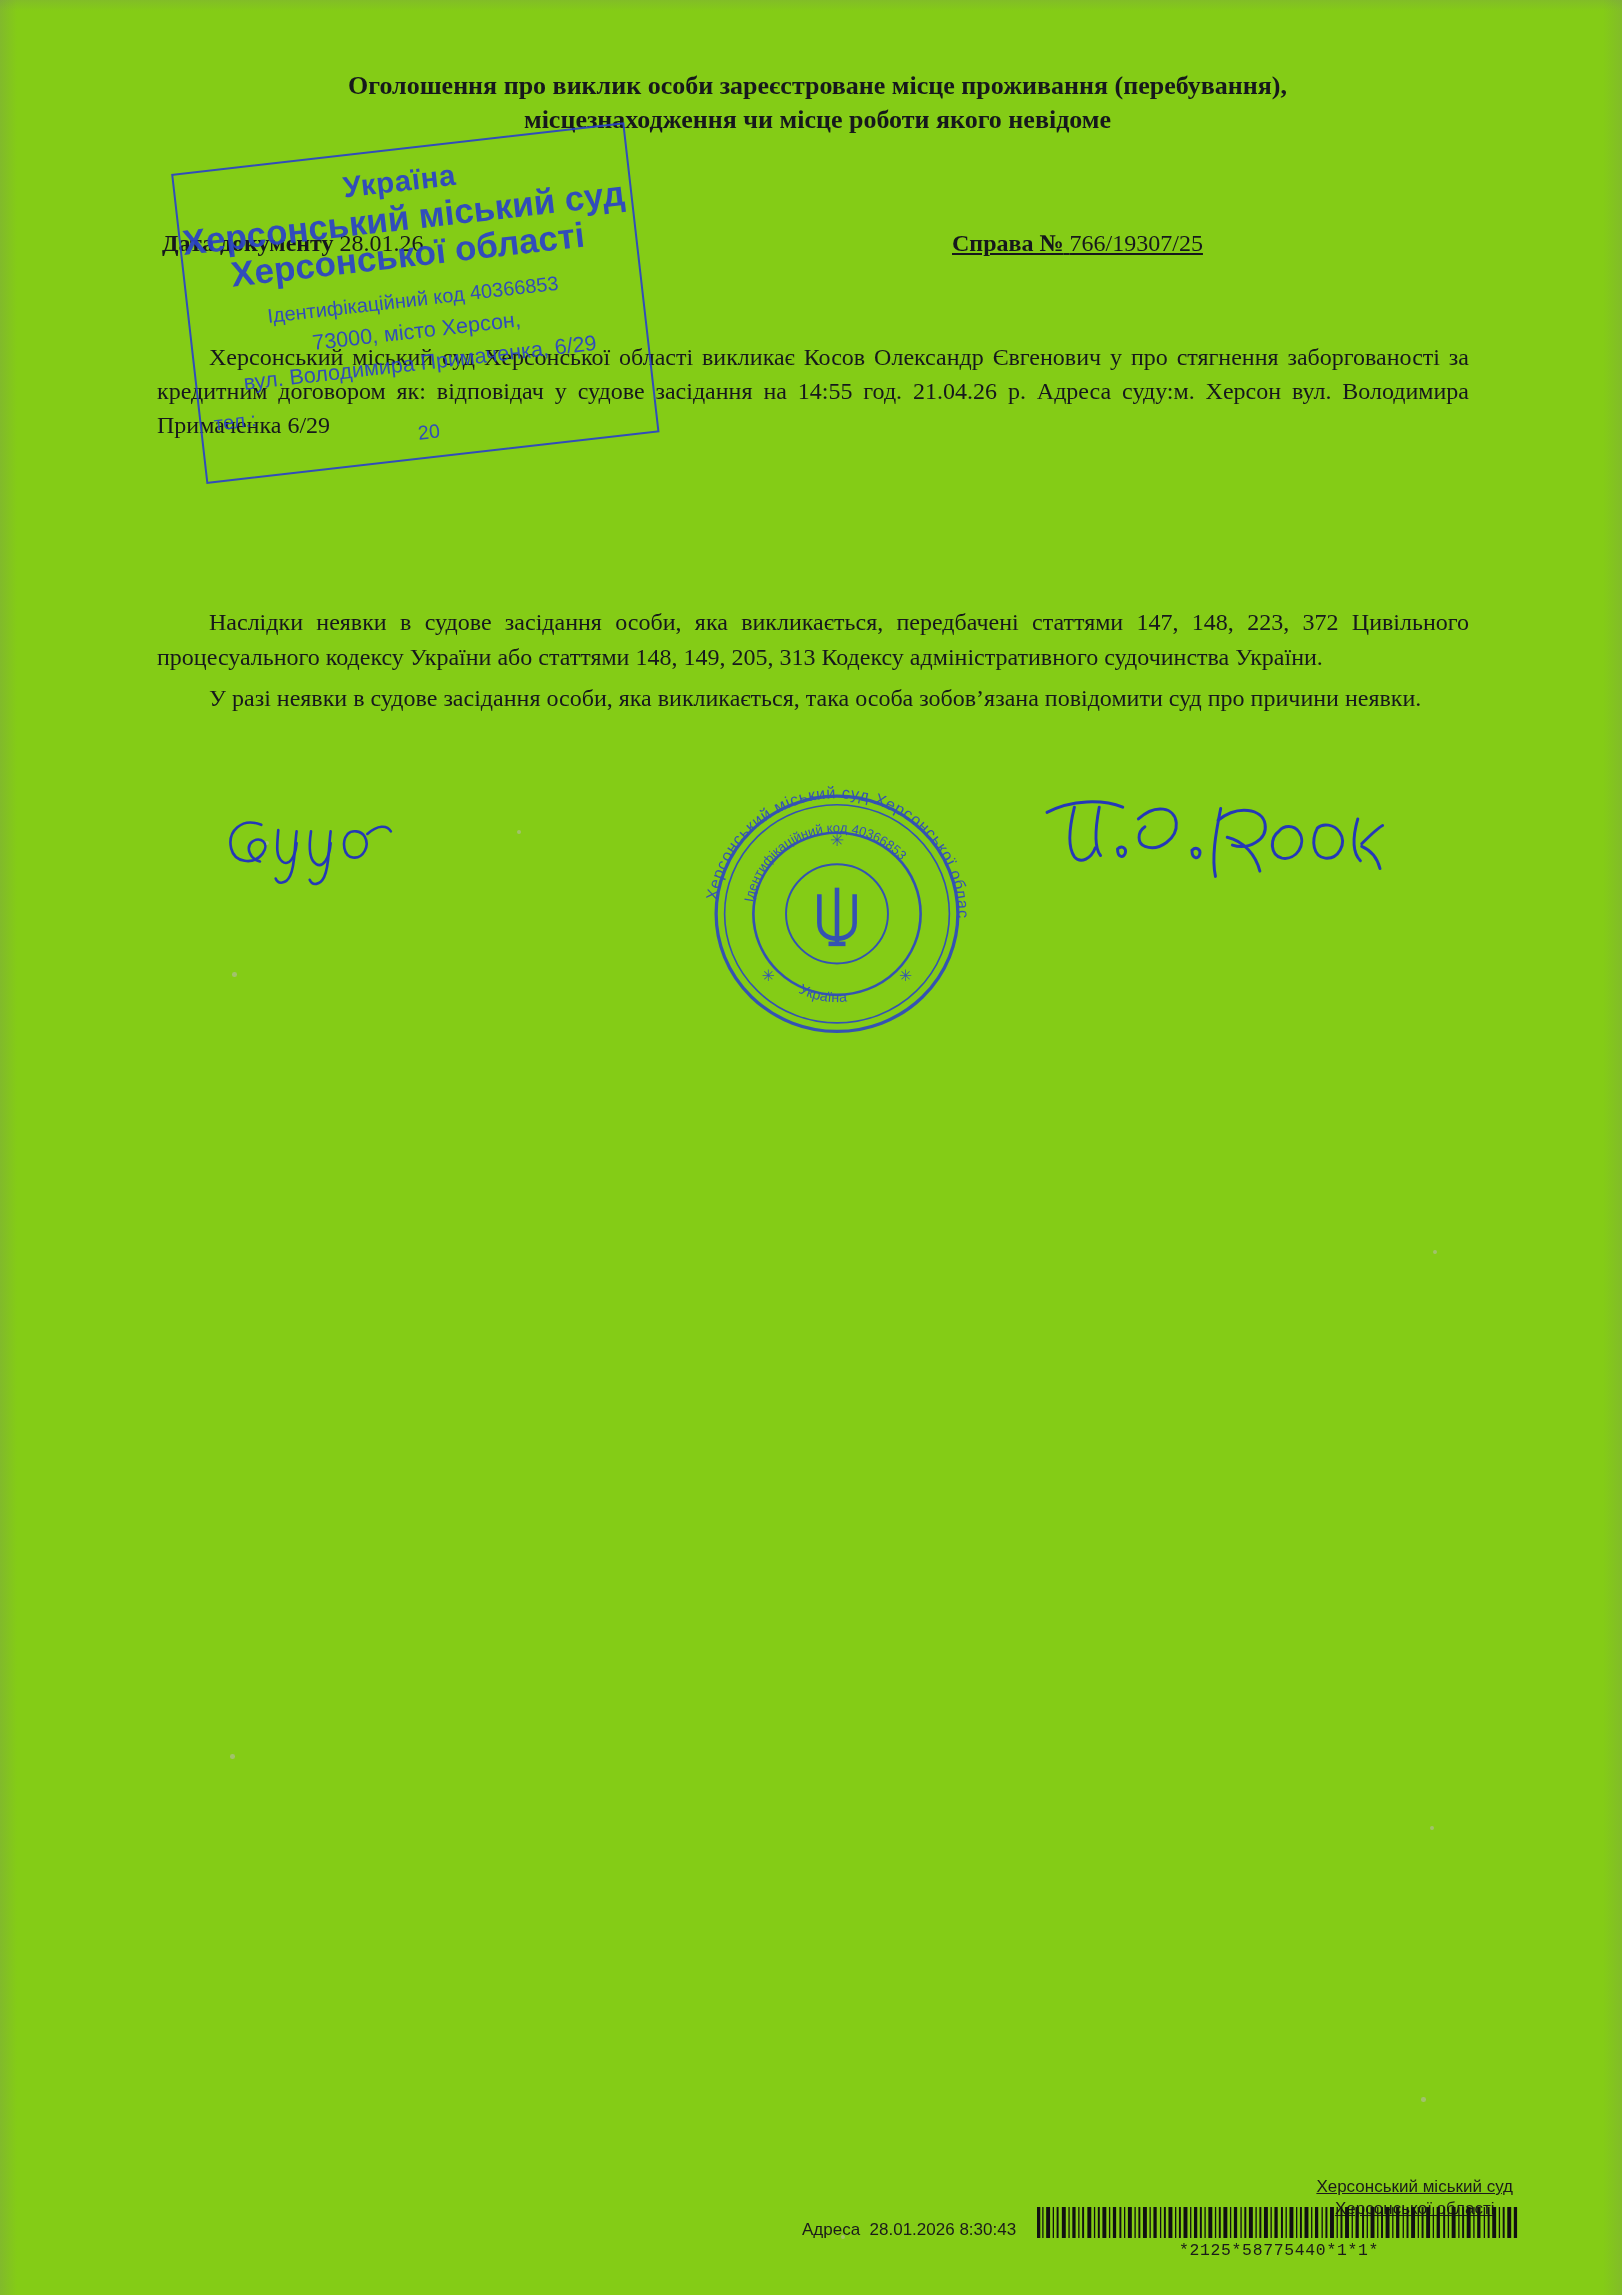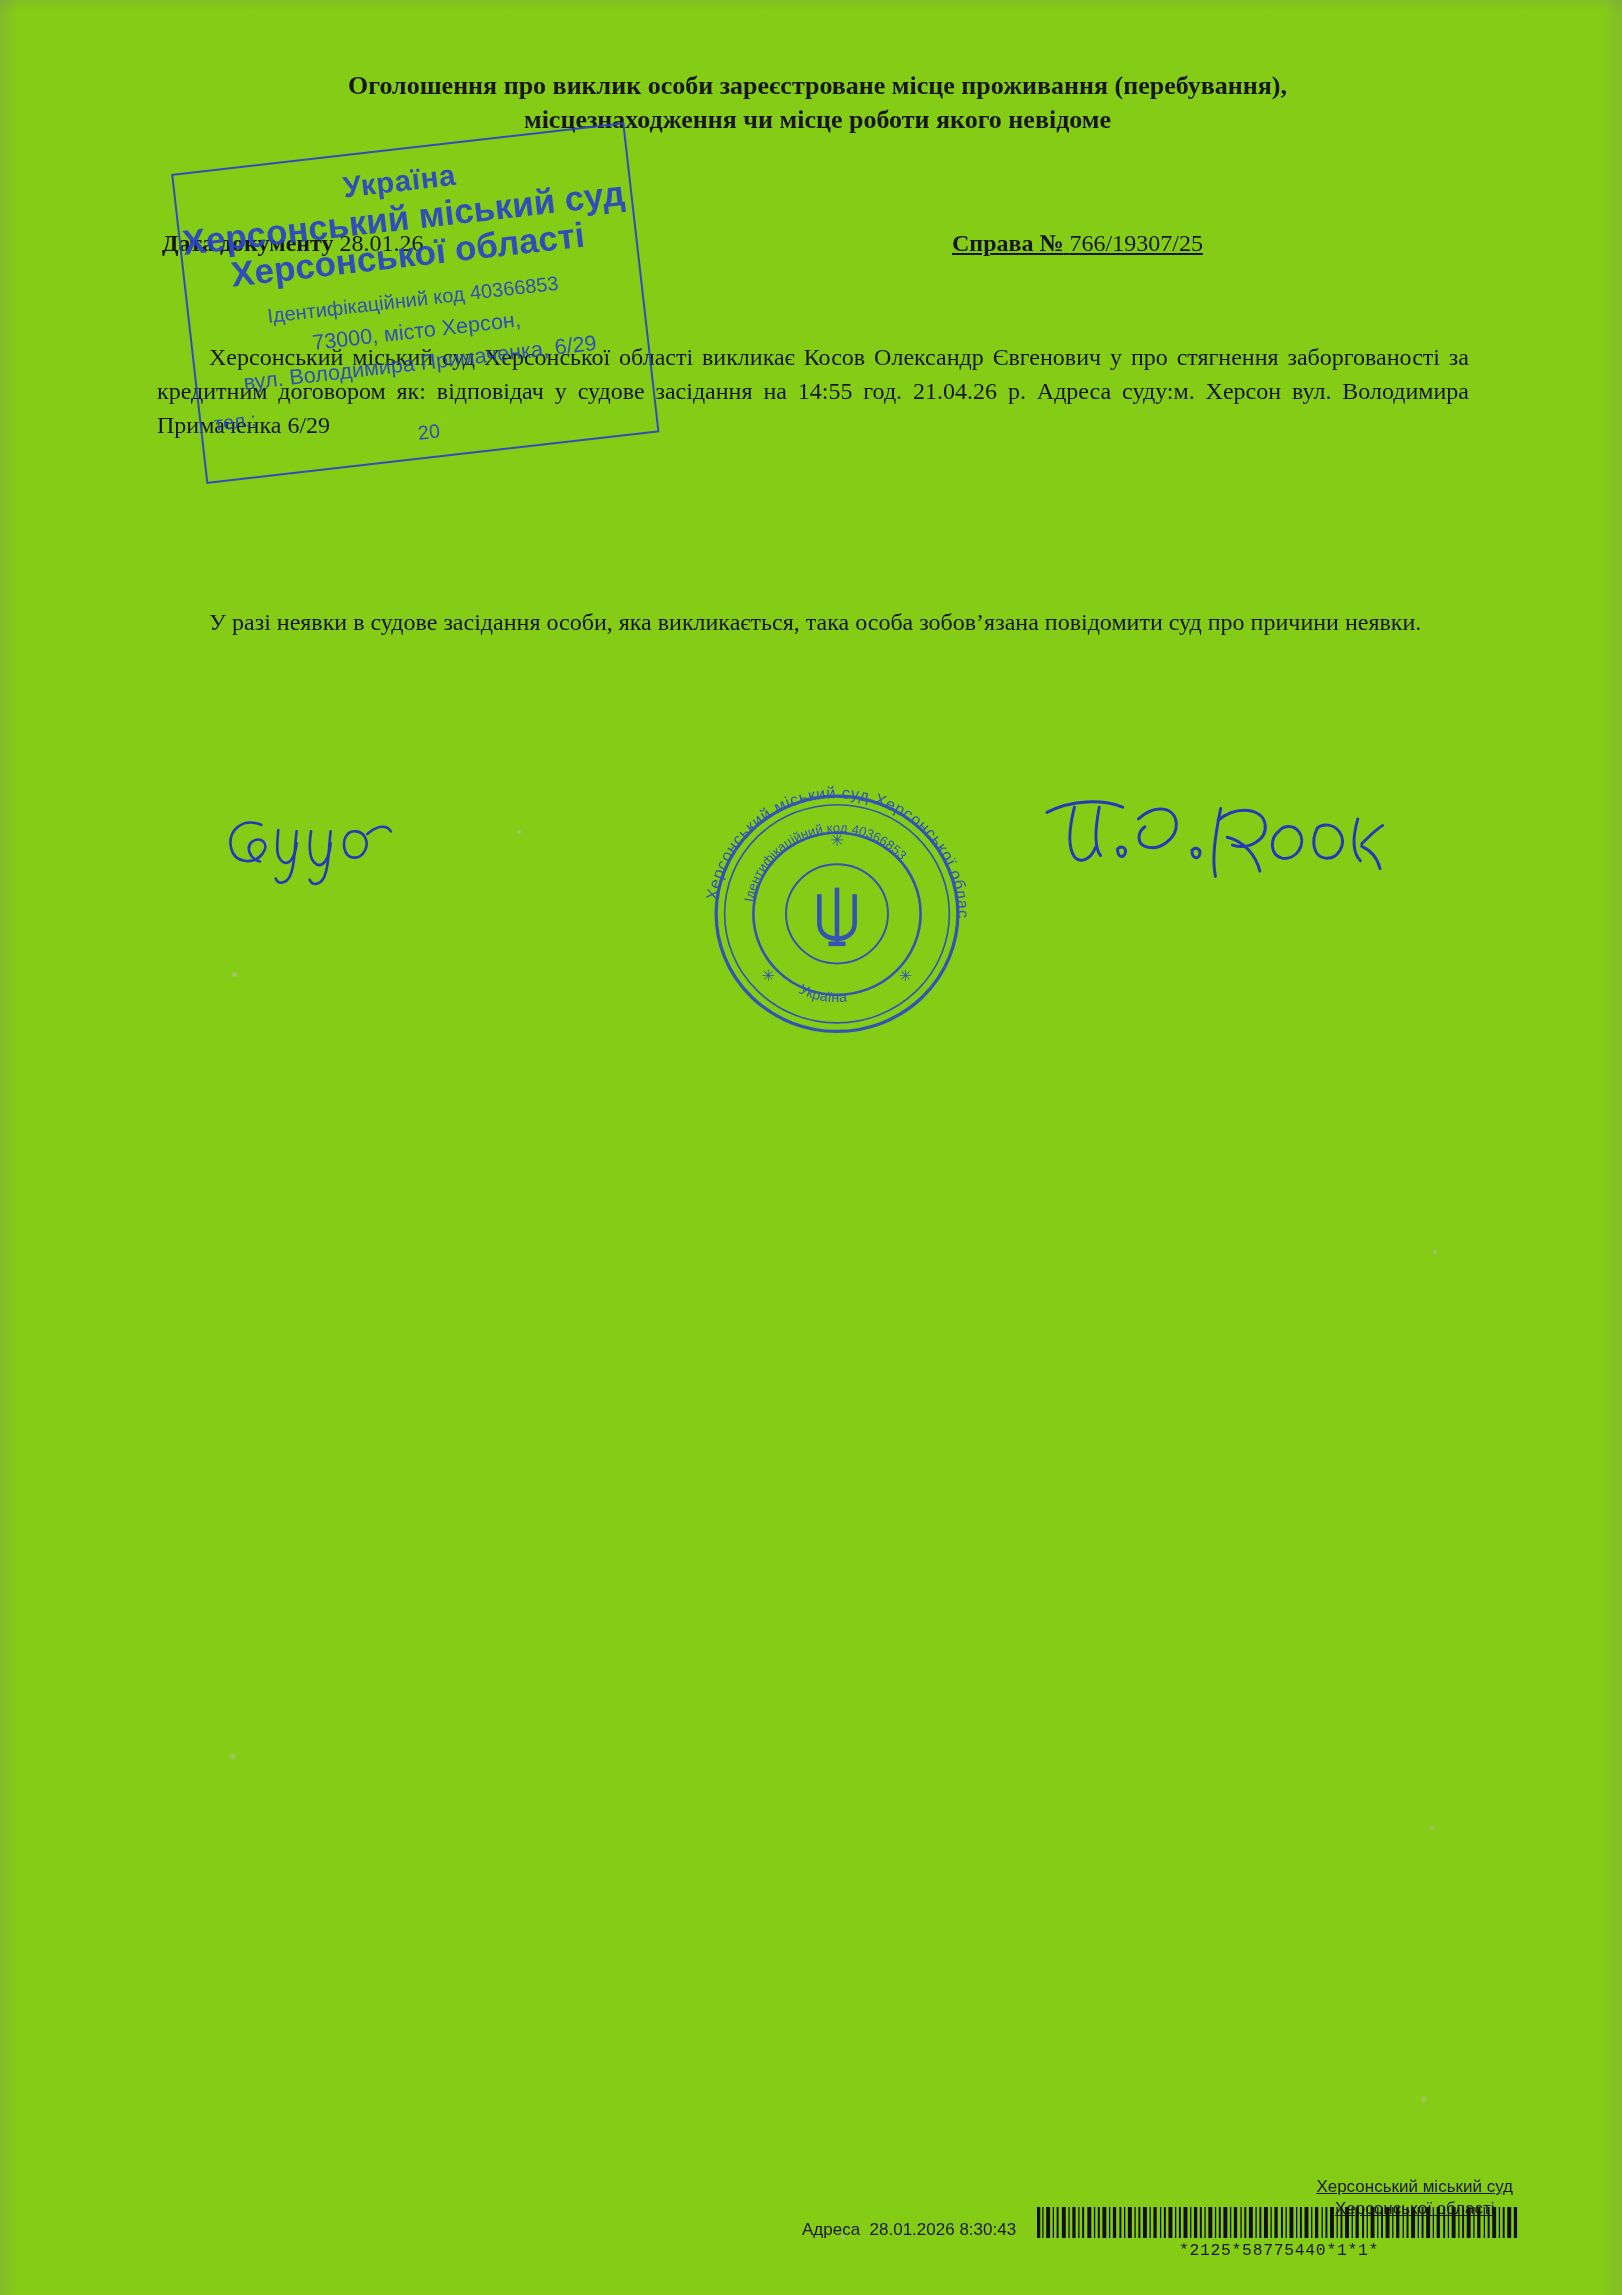--- a/index.html
+++ b/index.html
@@ -259,20 +259,21 @@
   <div class="case-no">
     <span>Справа №</span><span>&nbsp;</span><span class="val">766/19307/25</span>
   </div>
 
   <div class="body-block">
     <p><span class="indent"></span><span>Херсонський міський суд Херсонської області викликає Косов Олександр Євгенович у про стягнення заборгованості за кредитним договором  як: відповідач у судове засідання  на  14:55 год. 21.04.26 р. Адреса суду:м. Херсон вул. Володимира Примаченка 6/29</span></p>
   </div>
 
 
   <div class="consequences">
+    <p><span class="indent"></span><span>Наслідки неявки в судове засідання особи, яка викликається, передбачені статтями 147, 148, 223, 372 Цивільного процесуального кодексу України або статтями 148, 149, 205, 313 Кодексу адміністративного судочинства України.</span></p>
     <p><span class="indent"></span><span>У разі неявки в судове засідання особи, яка викликається, така особа зобов’язана повідомити суд про причини неявки.</span></p>
   </div>
 
   <div class="rect-stamp">
     <div class="frame"></div>
     <div class="l1">Україна</div>
     <div class="l2">Херсонський міський суд Херсонської області</div>
     <div class="l3">Ідентифікаційний код 40366853</div>
     <div class="l4">73000, місто Херсон,</div>
     <div class="l5">вул. Володимира Примаченка, 6/29</div>

